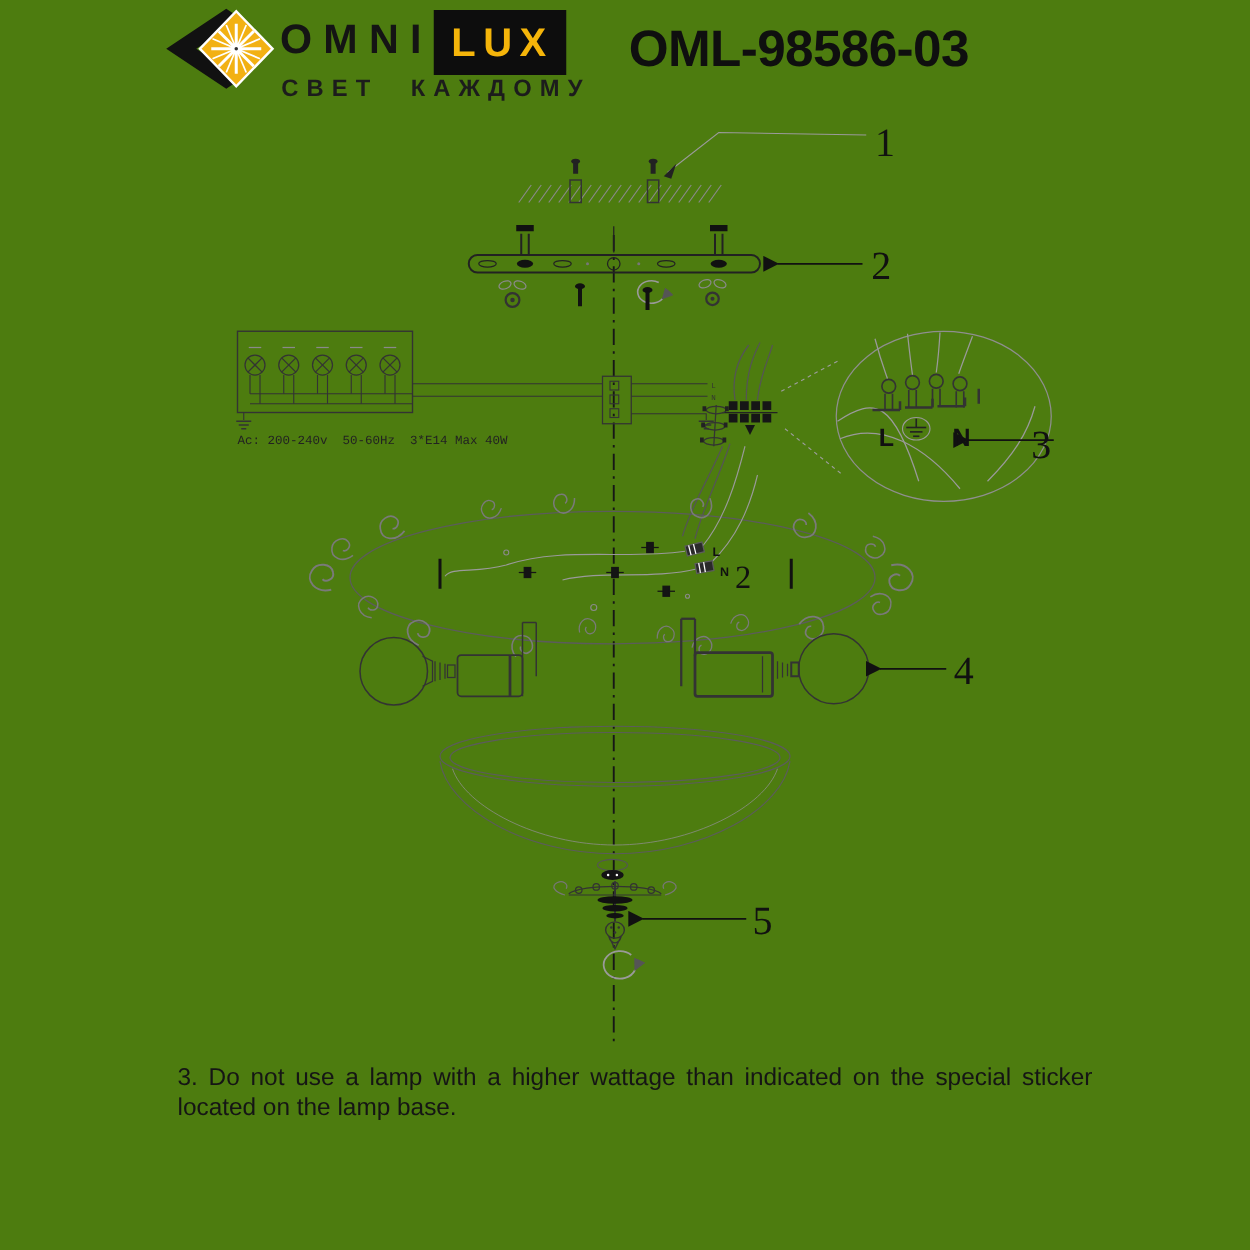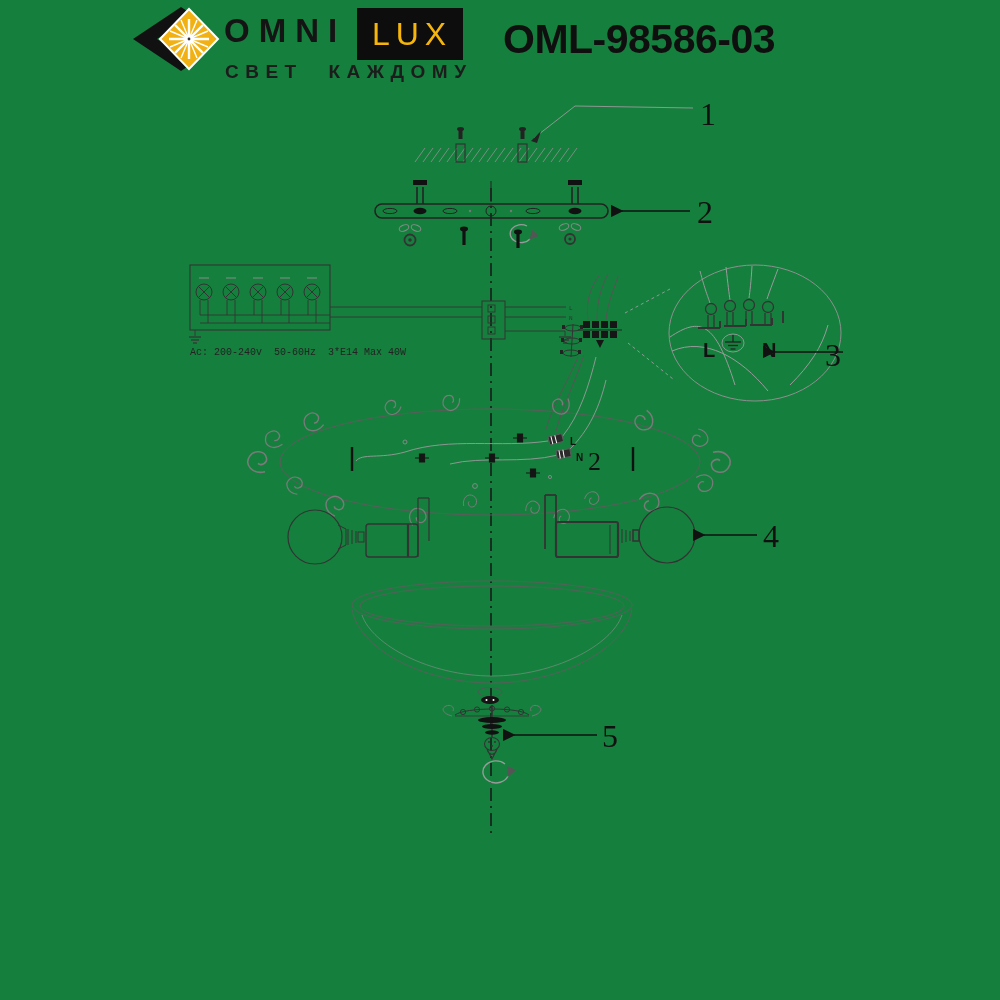--- a/index.html
+++ b/index.html
@@ -1,24 +1,24 @@
 <!DOCTYPE html>
 <html><head>
 <meta charset="utf-8">
 <style>
   html,body{margin:0;padding:0;background:#ffffff;}
-  .page{position:relative;width:1000px;height:1000px;background:#15803d;overflow:hidden;
+  .page{position:relative;width:1000px;height:1000px;background:#4d7c0f;overflow:hidden;
         font-family:"Liberation Sans",sans-serif;color:#1a1a1a;}
   
   .logo-mark{position:absolute;left:128px;top:6px;}
   .brand-omni{position:absolute;left:224px;top:12px;font-size:33px;font-weight:700;
               letter-spacing:9px;color:#141414;}
   .brand-lux{position:absolute;left:347px;top:8px;width:106px;height:52px;background:#0d0d0d;
-             color:#f5b50a;font-size:32px;font-weight:400;letter-spacing:6px;
-             display:flex;align-items:center;justify-content:center;padding-left:4px;box-sizing:border-box;margin-left:10px;}
+             color:#f5b50a;font-size:32px;font-weight:700;letter-spacing:6px;
+             display:flex;align-items:center;justify-content:center;padding-left:4px;box-sizing:border-box;}
   .brand-tagline{position:absolute;left:225px;top:61px;font-size:19px;font-weight:700;
                  letter-spacing:6.5px;word-spacing:14px;color:#1c1c1c;white-space:nowrap;}
   .model-title{position:absolute;left:503px;top:16px;width:330px;font-size:41px;font-weight:700;
                letter-spacing:-0.5px;color:#0f0f0f;white-space:nowrap;}
   
   .diagram{position:absolute;left:0;top:85px;width:1000px;height:763px;}
   
   .instructions{position:absolute;left:142px;top:850px;width:732px;}
   .instructions p{margin:0;font-size:19.5px;line-height:24px;text-align:justify;color:#151515;}
   svg text{font-family:"Liberation Serif",serif;}
@@ -459,15 +459,16 @@
           <path d="M487,664 C489,671 495,671 497,664 L492,674 Z"></path>
         </g>
         <path d="M505,679 a13,11 0 1 0 3,12" stroke="#9a9a9a" stroke-width="1.4" marker-end="url(#arrSmall)"></path>
         <line x1="597" y1="650" x2="514" y2="650" stroke="#111" stroke-width="1.4" marker-end="url(#arr)"></line>
       </g>
       <text x="602" y="662" font-size="32" fill="#111">5</text>
     </svg>
   </div>
 
   <div class="instructions">
+    <p>3. Do not use a lamp with a higher wattage than indicated on the special sticker located on the lamp base.</p>
   </div>
 
 </div>
 
 </body></html>

